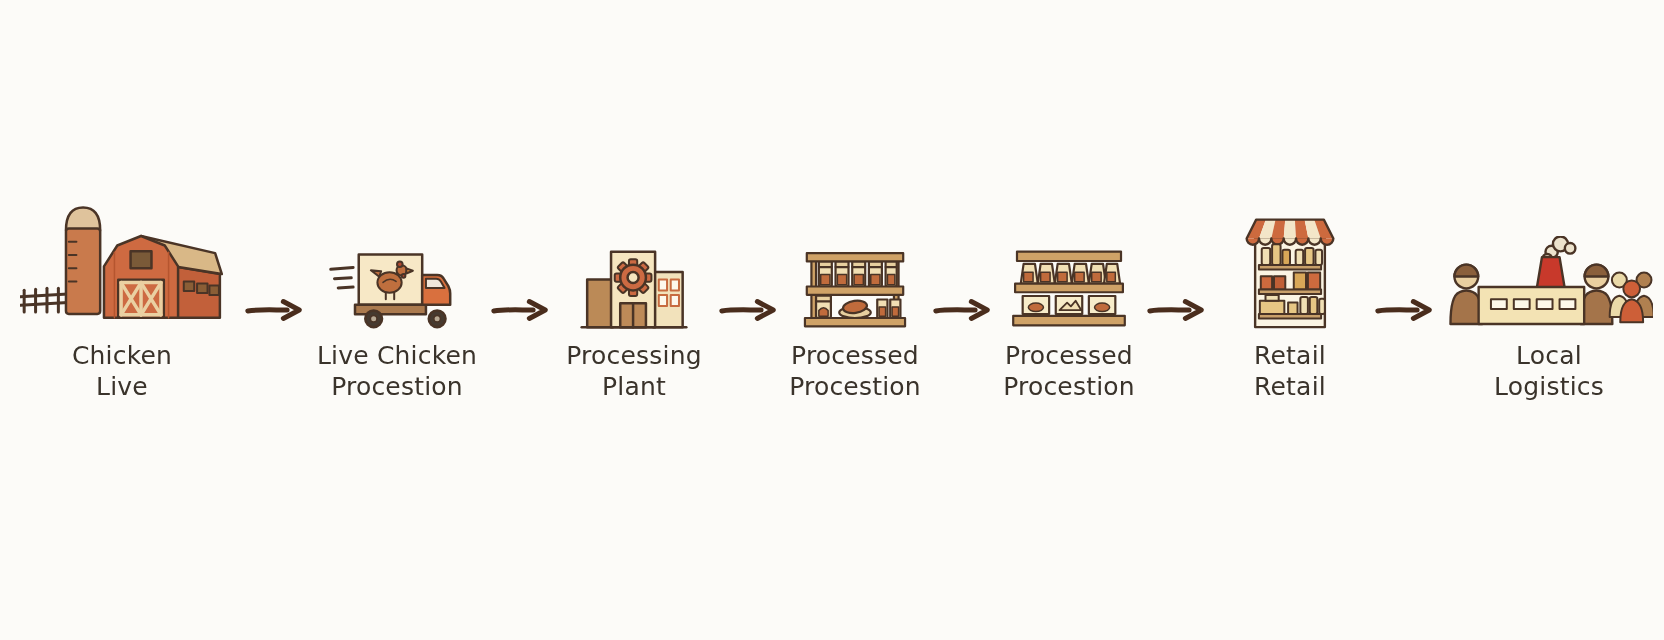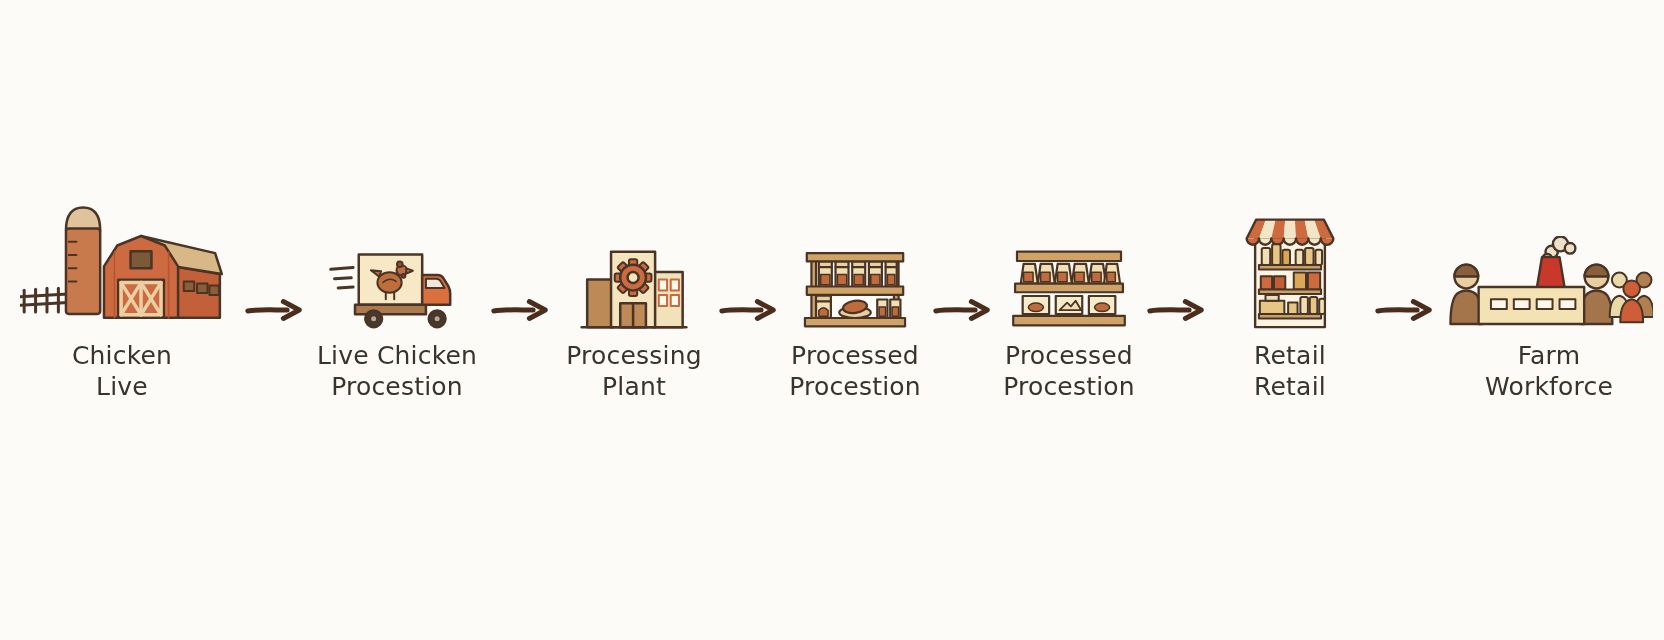--- a/index.html
+++ b/index.html
@@ -358,18 +358,18 @@
           <circle cx="198" cy="50" r="8.5" fill="#ead9a8"></circle>
           <path d="M187 92 q0 -22 11 -24 q11 2 11 24 z" fill="#ead9a8"></path>
           <circle cx="226" cy="50" r="8.5" fill="#b08050"></circle>
           <path d="M215 92 q0 -22 11 -24 q11 2 11 24 z" fill="#b08050"></path>
           <circle cx="212" cy="60" r="9.5" fill="#cd5f38"></circle>
           <path d="M199 98 q0 -24 13 -26 q13 2 13 26 z" fill="#cd5f38"></path>
         </g>
       </g>
     </svg>
     <div class="label">
-      <span>Farm</span><br>
-      <span>Workforce</span>
+      <span>Local</span><br>
+      <span>Logistics</span>
     </div>
   </div>
 
 </div>
 
 </body></html>

